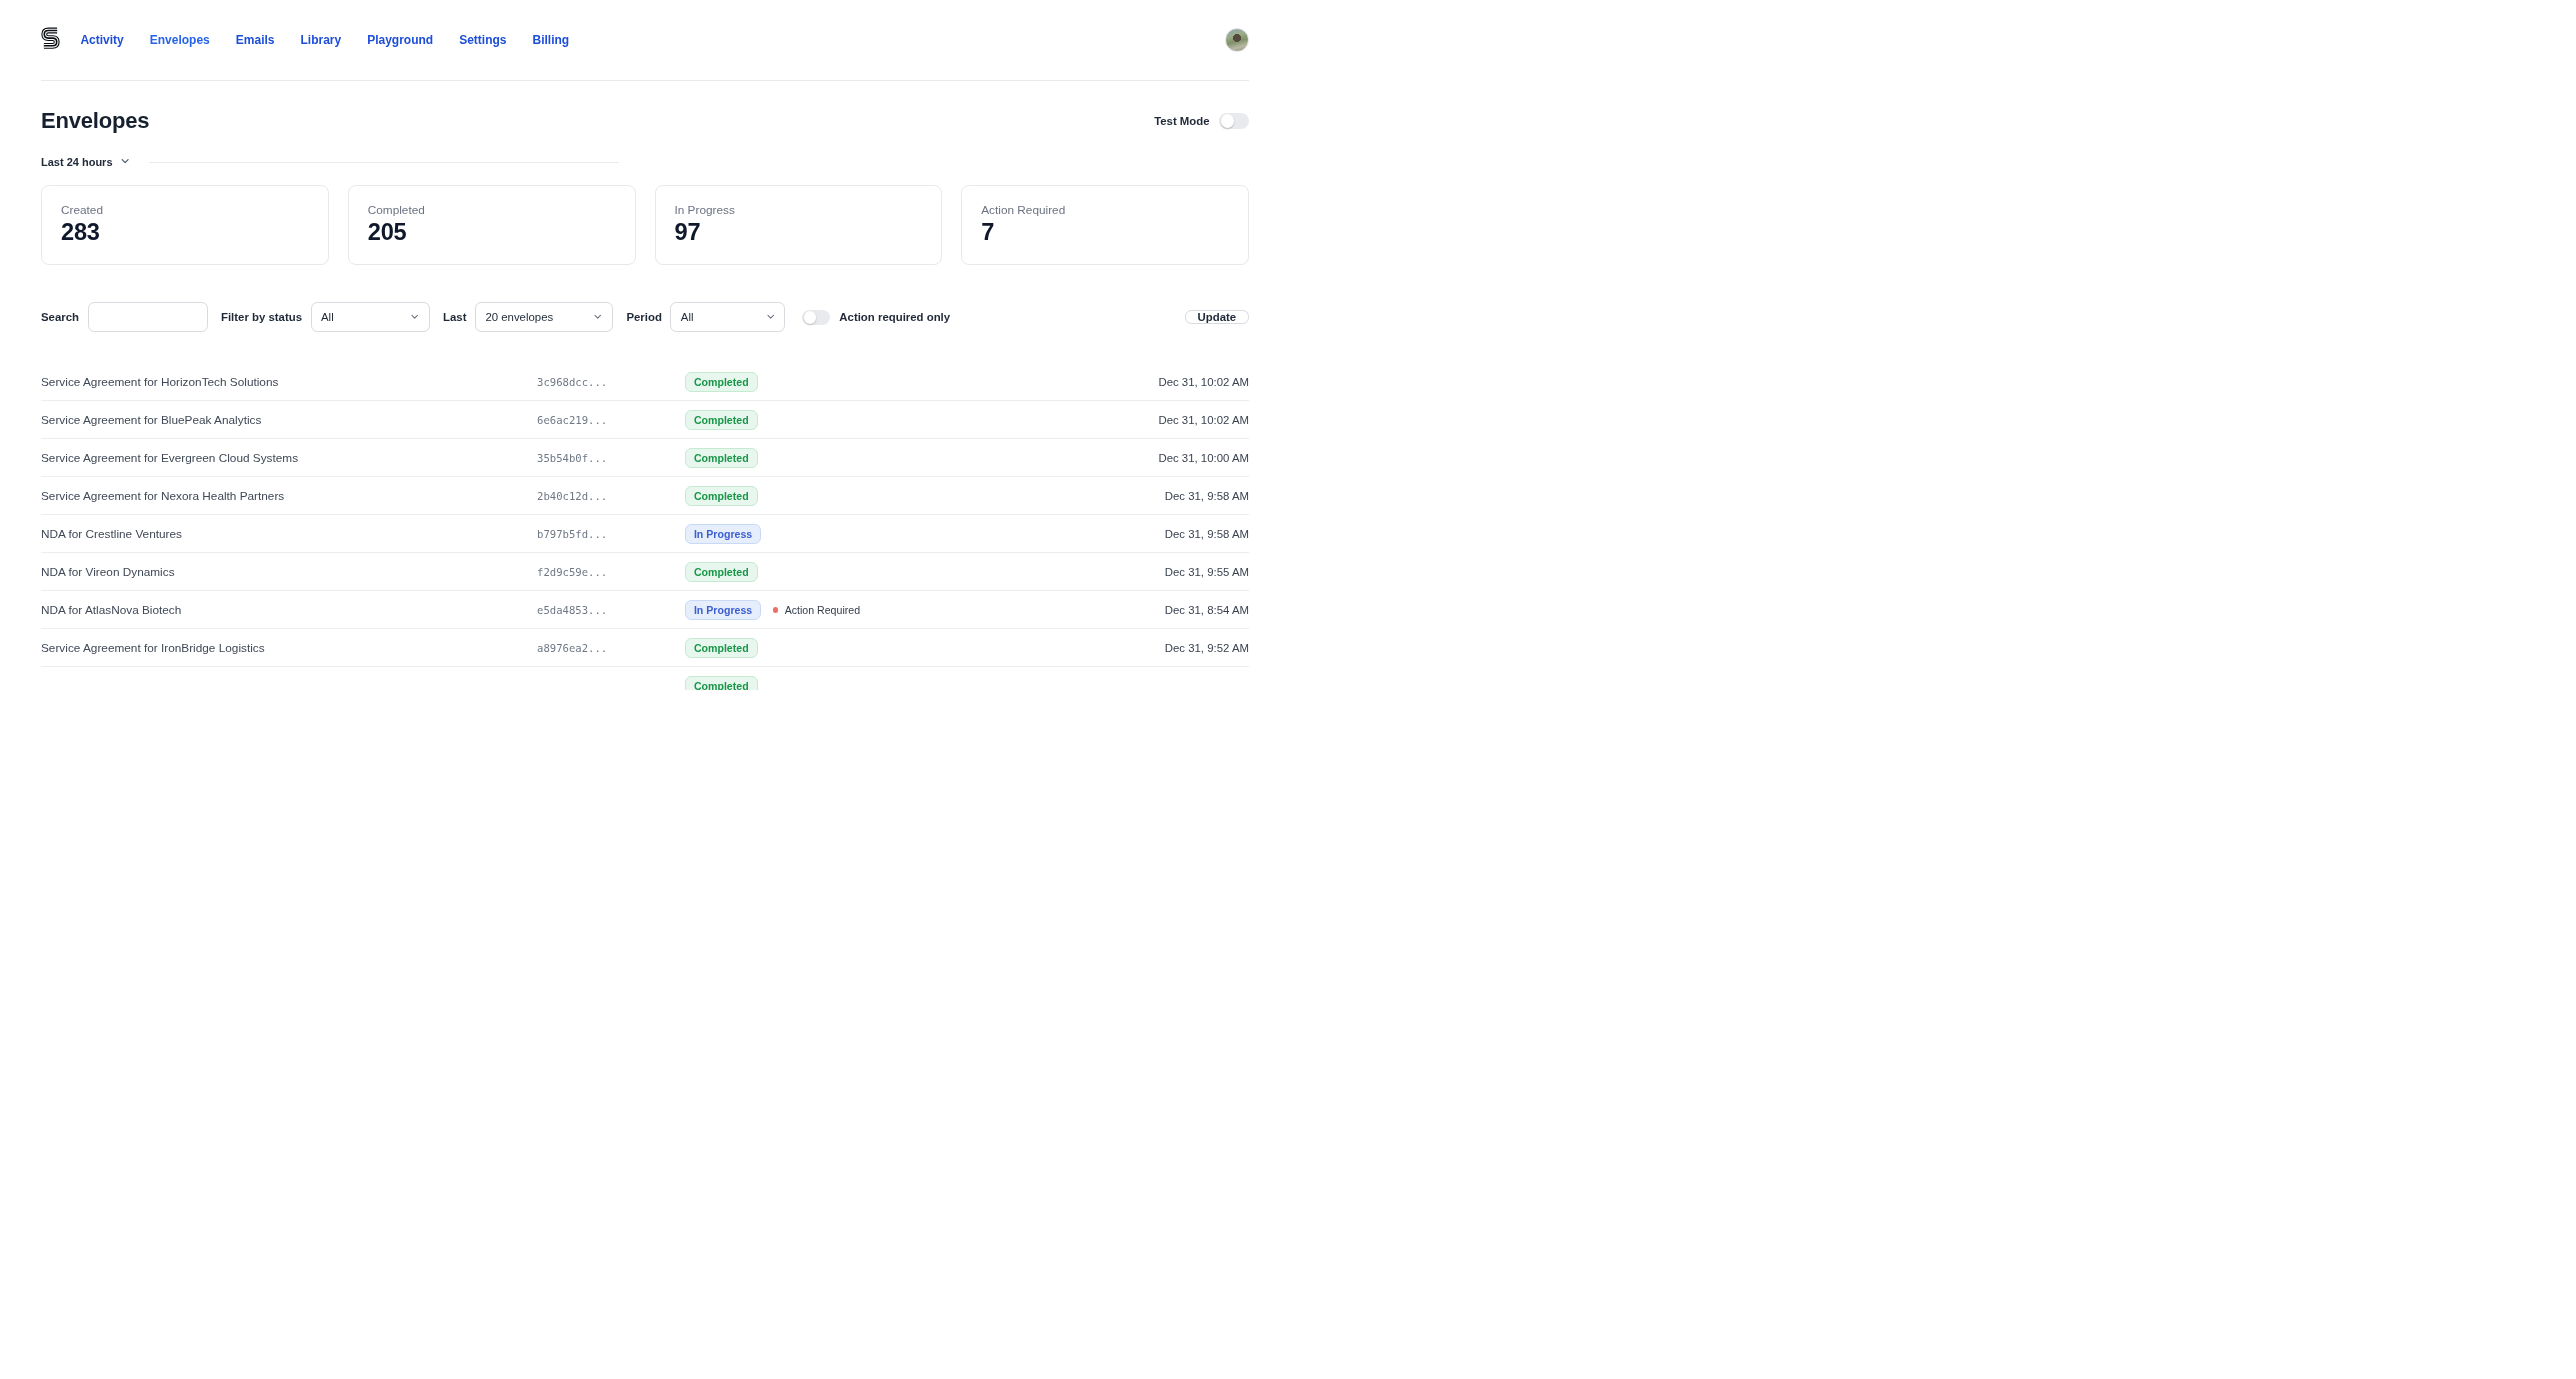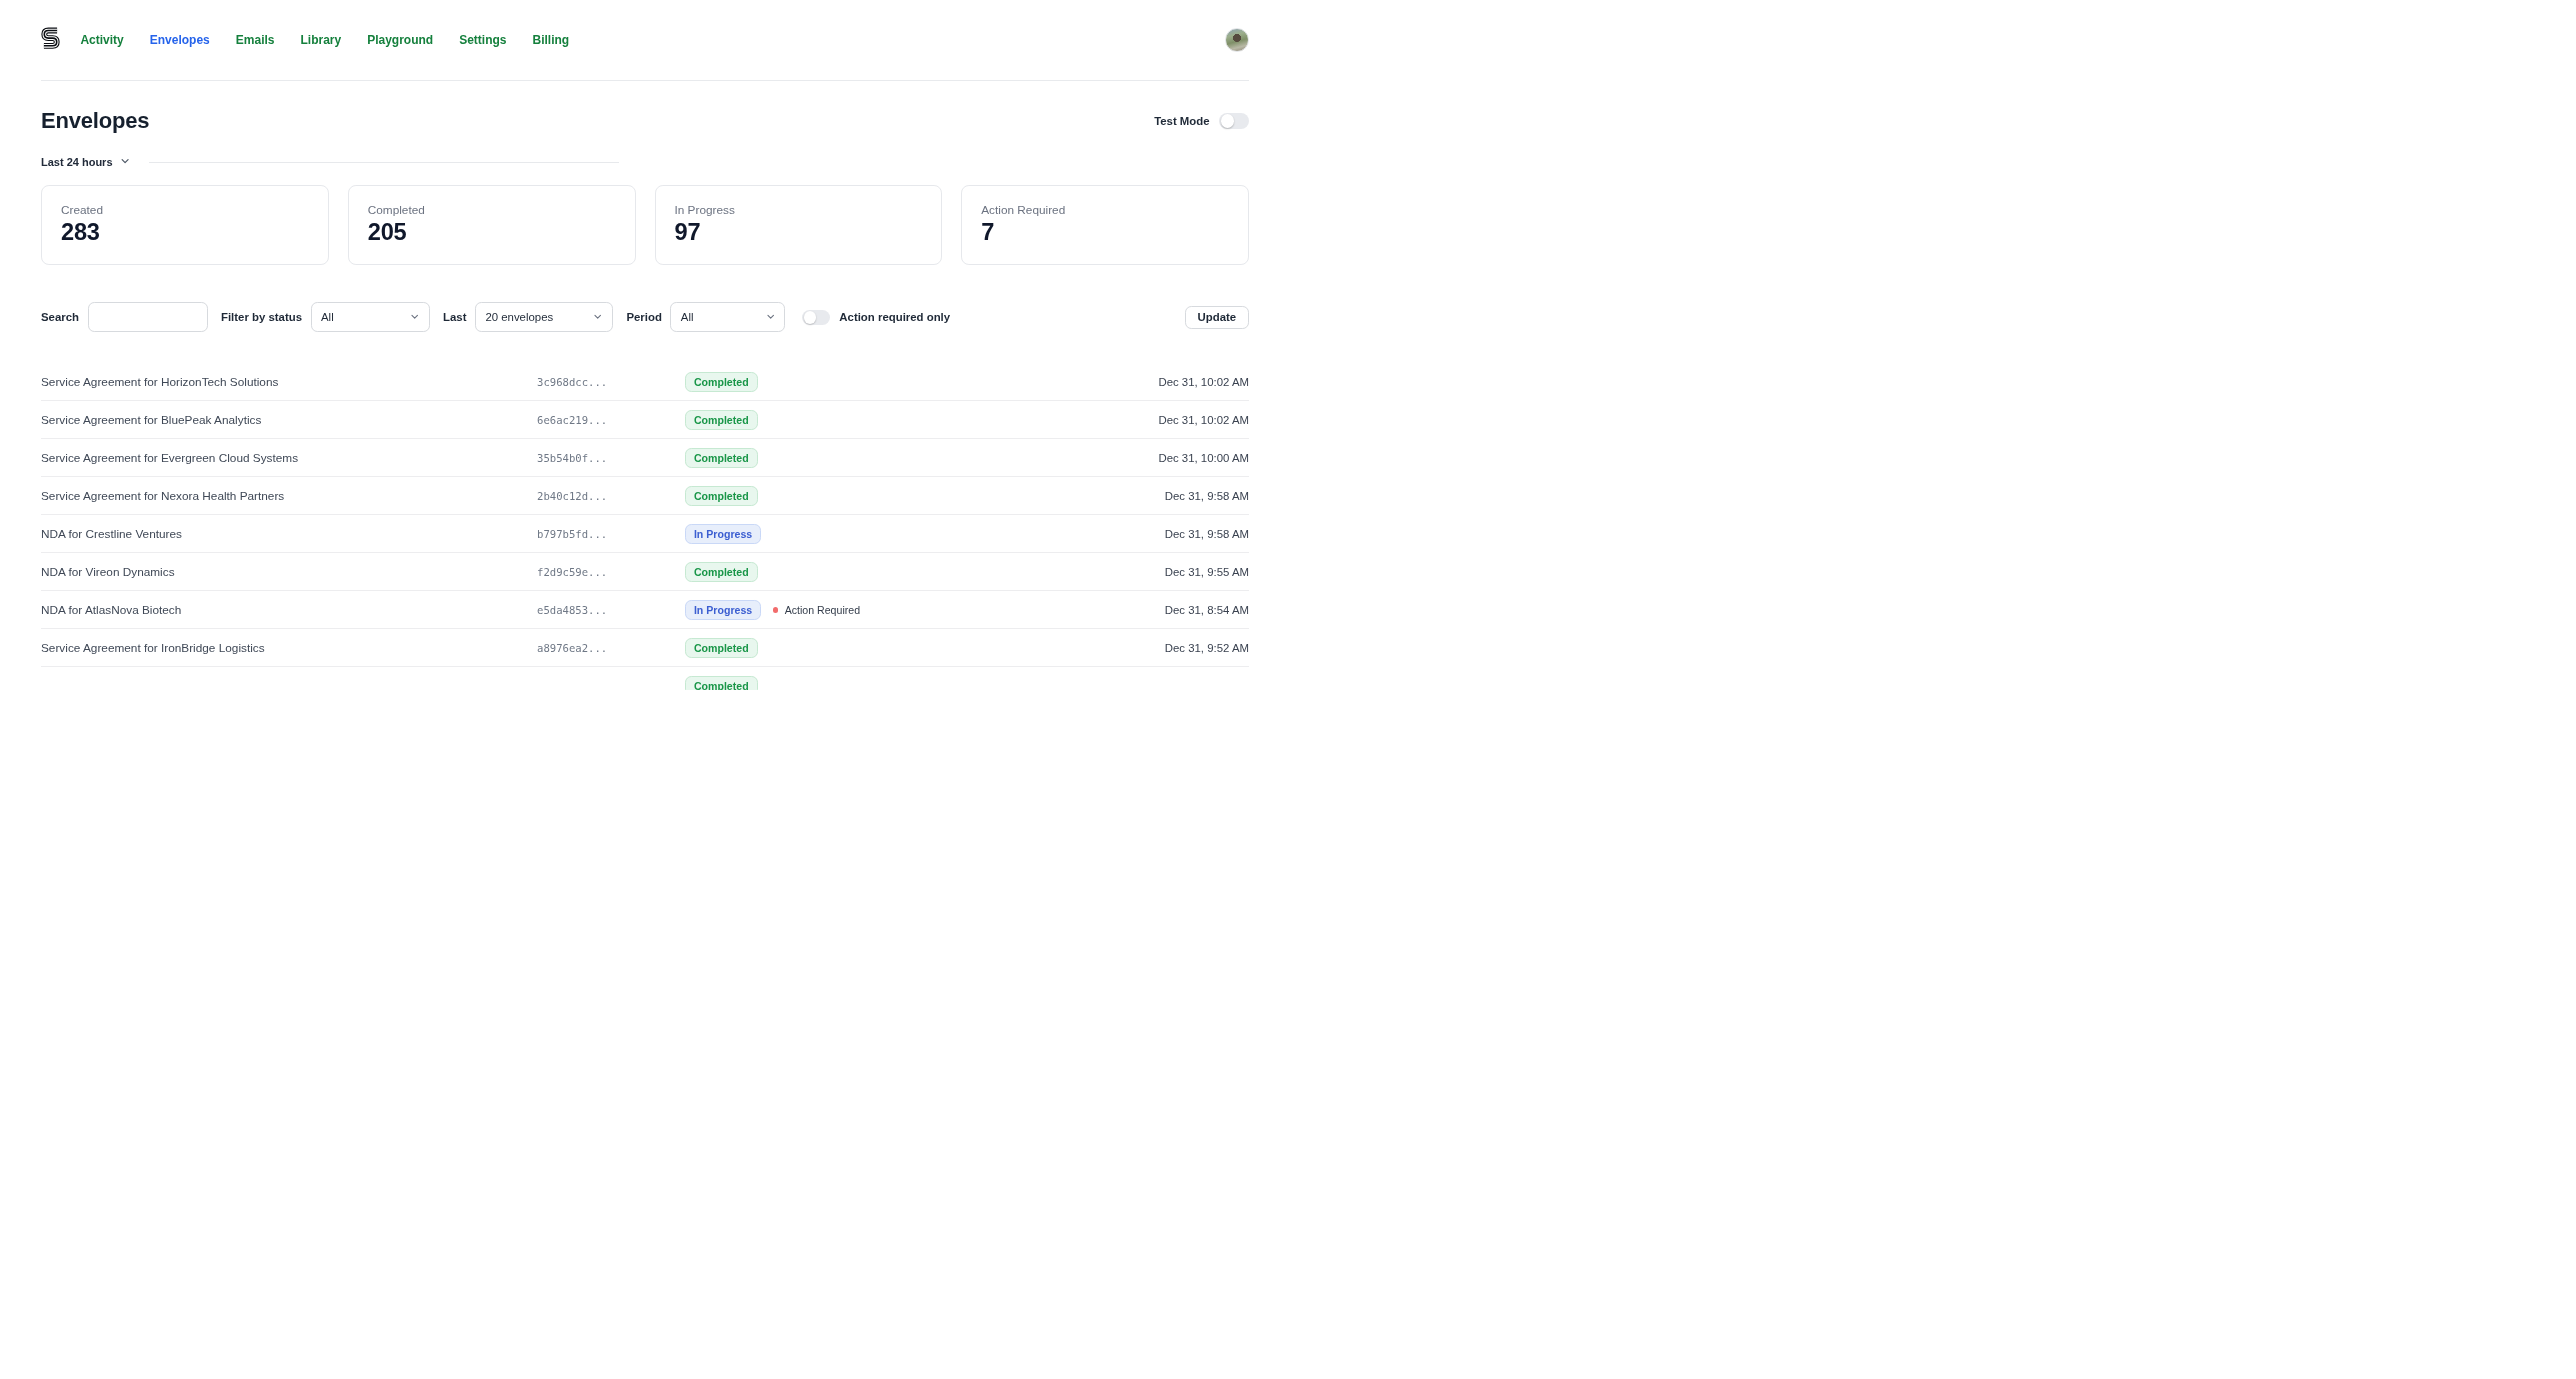--- a/index.html
+++ b/index.html
@@ -7,21 +7,21 @@
     width:1288px;height:690px;overflow:hidden;
     background:#ffffff;color:#1f2937;
     font-family:"Liberation Sans", sans-serif;
   }
   .page{padding:0 39px 0 41px;}
 
   
   .topnav{height:80px;display:flex;align-items:center;border-bottom:0.8px solid #e8eaed;}
   .logo{display:flex;align-items:center;margin-right:20.4px;}
   .nav-items{display:flex;align-items:center;gap:26px;}
-  .nav-item{font-size:12px;font-weight:600;color:#15803d;text-decoration:none;cursor:pointer;}
+  .nav-item{font-size:12px;font-weight:600;color:#1d4ed8;text-decoration:none;cursor:pointer;}
   .nav-item.active{color:#2563eb;}
   .avatar{margin-left:auto;width:24px;height:24px;border-radius:50%;overflow:hidden;cursor:pointer;
     background:
       radial-gradient(circle at 50% 40%, #55493e 0 23%, rgba(0,0,0,0) 24%),
       linear-gradient(165deg,#8ea3b5 0%,#9cae8c 30%,#7f9068 55%,#b9b9a6 78%,#8c8474 100%);
     border:0.8px solid #e3e5e8;box-sizing:border-box;}
 
   
   .title-row{display:flex;align-items:center;justify-content:space-between;margin-top:27px;}
   h1.page-title{margin:0;font-size:22px;font-weight:800;color:#16202e;letter-spacing:-0.2px;}
@@ -52,21 +52,21 @@
   .filters{display:flex;align-items:center;margin-top:37px;}
   .f-label{font-size:11.4px;font-weight:600;color:#1f2937;margin-right:8.6px;white-space:nowrap;}
   .control{height:30px;box-sizing:border-box;background:#fff;border:0.8px solid #d7dade;border-radius:6.3px;}
   .search-input{width:120px;padding:0 7.9px;font-family:inherit;font-size:11.4px;color:#1f2937;outline:none;margin-right:13.4px;}
   .select{display:flex;align-items:center;justify-content:space-between;padding:0 9.4px;cursor:pointer;margin-right:13.4px;}
   .select .sel-value{font-size:11.4px;color:#1f2937;}
   .select.w-status{width:119px;}
   .select.w-show{width:138px;}
   .select.w-period{width:115px;margin-right:16.5px;}
   .ar-toggle-wrap{display:flex;align-items:center;gap:9.4px;}
-  .update-btn{margin-left:auto;height:23px;padding:0 11.8px;background:#fff;border:0.8px solid #d7dade;border-radius:6.3px;
+  .update-btn{margin-left:auto;height:14px;padding:0 11.8px;background:#fff;border:0.8px solid #d7dade;border-radius:6.3px;
     font-family:inherit;font-size:11.4px;font-weight:600;color:#1f2937;cursor:pointer;}
 
   
   .table{margin-top:31px;}
   .trow,.thead{display:grid;grid-template-columns:496px 148px 1fr 181px;align-items:center;}
   .thead{padding-bottom:11px;border-bottom:0.8px solid #e5e7eb;}
   .th{font-size:9px;font-weight:700;letter-spacing:0.4px;color:#2f3947;}
   .th-date{text-align:right;}
   .trow{height:37px;border-bottom:0.8px solid #ededef;}
   .td-label{font-size:11.8px;color:#3f4856;}

